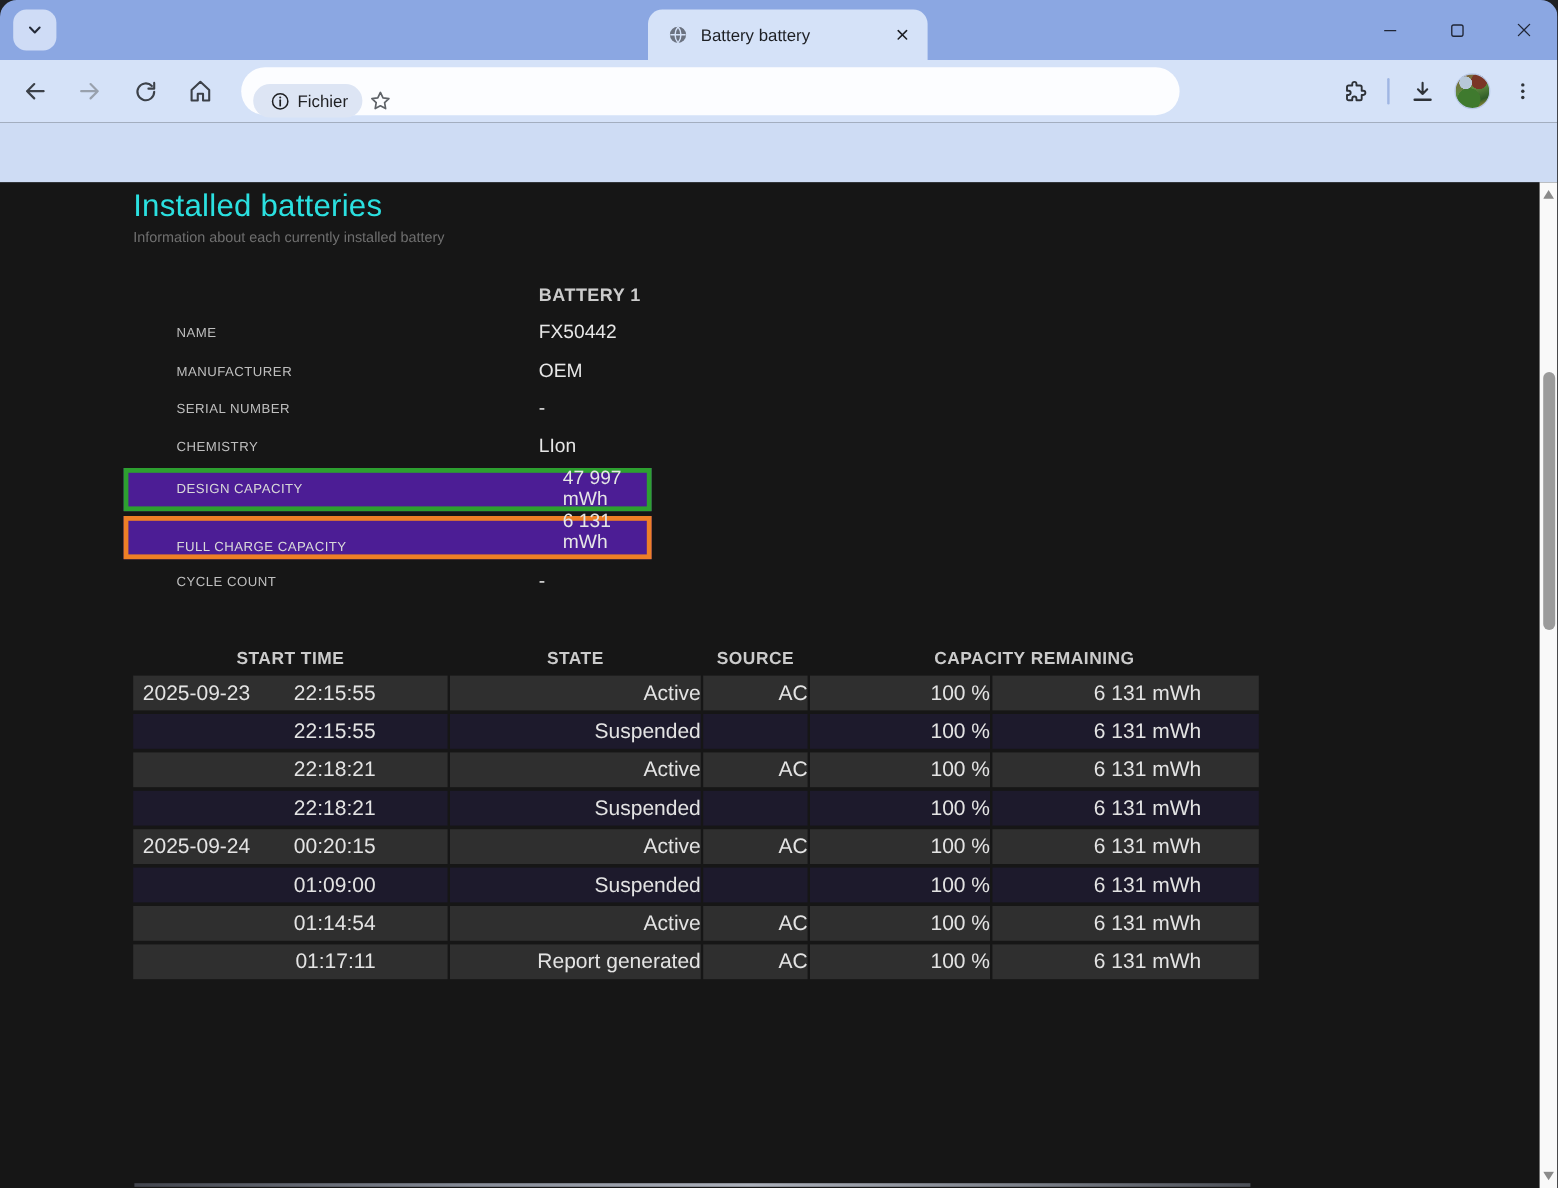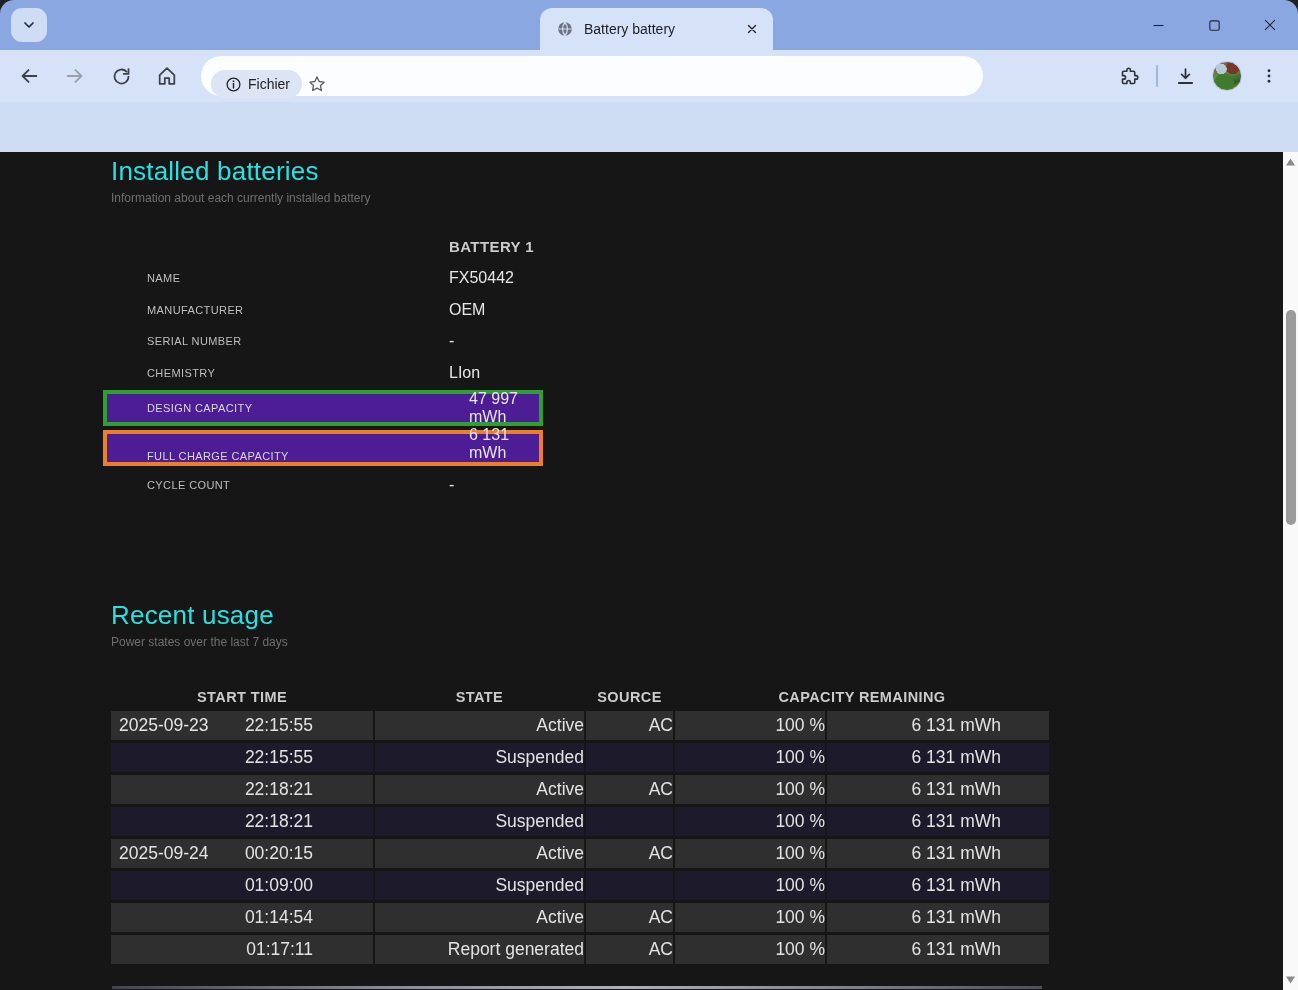--- a/index.html
+++ b/index.html
@@ -227,24 +227,20 @@
               <span class="b-label">FULL CHARGE CAPACITY</span>
               <span class="b-value">6 131 mWh</span>
             </div>
             <div class="b-row">
               <span class="b-label">CYCLE COUNT</span>
               <span class="b-value">-</span>
             </div>
           </div>
       </div>
 
-      <div class="usage-head">
-        <div class="sec-title">Recent usage</div>
-        <div class="sec-sub">Power states over the last 7 days</div>
-      </div>
 
       <table class="usage-table">
         <colgroup>
             <col class="c1">
             <col class="c2">
             <col class="c3">
             <col class="c4">
             <col class="c5">
           </colgroup>
         <thead>

